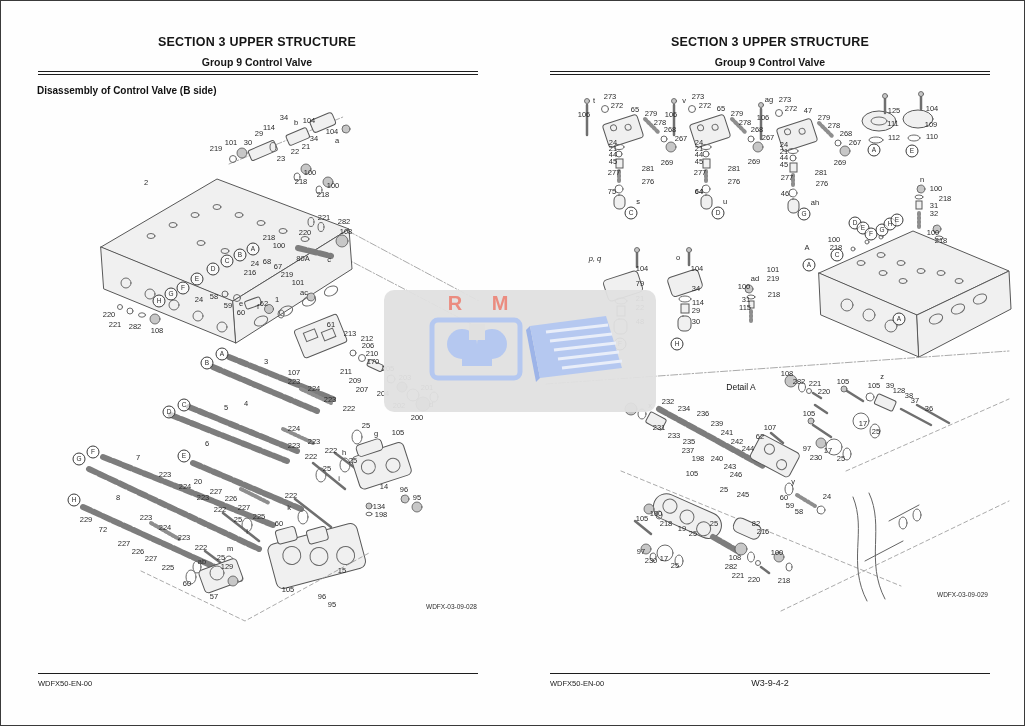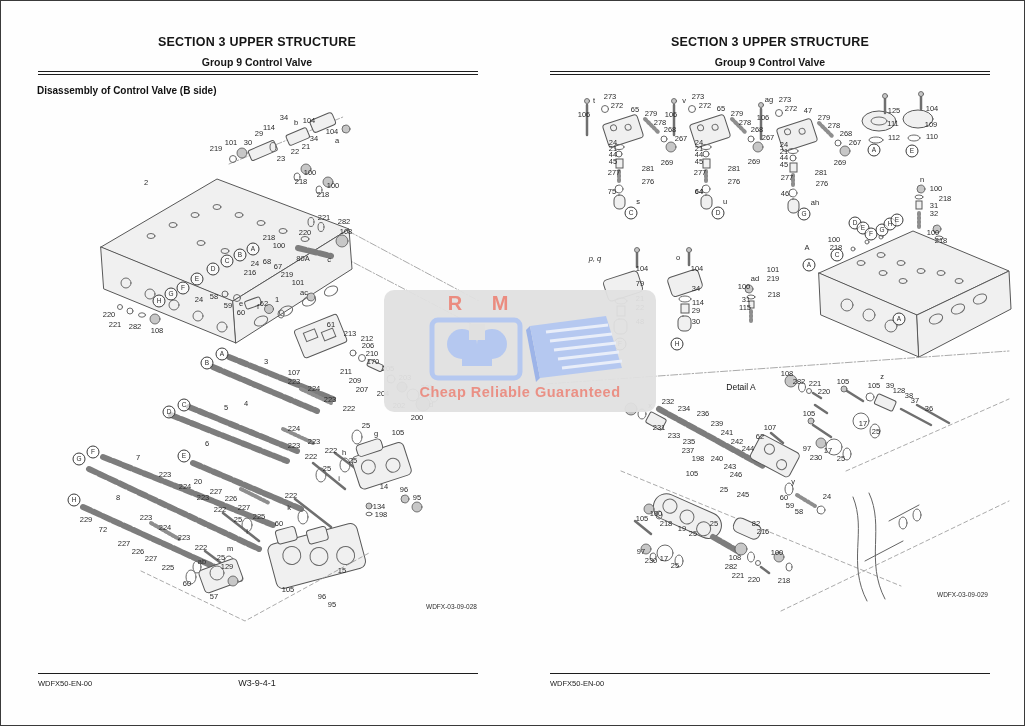--- a/index.html
+++ b/index.html
@@ -680,43 +680,42 @@
       <span class="plbl" style="left: 840px; top: 458px;">25</span>
     </div>
 
   <div class="hdr1 p0">SECTION 3 UPPER STRUCTURE</div>
   <div class="hdr2 p0">Group 9 Control Valve</div>
   <div class="rule p0"></div>
   <div class="subtitle">Disassembly of Control Valve (B side)</div>
   <div class="figcode fc0">WDFX-03-09-028</div>
   <div class="frule p0"></div>
   <div class="ffleft ffl0">WDFX50-EN-00</div>
-  <div class="ffpage p0">W3-9-4-1</div>
 
   <div class="hdr1 p1">SECTION 3 UPPER STRUCTURE</div>
   <div class="hdr2 p1">Group 9 Control Valve</div>
   <div class="rule p1"></div>
   <div class="figcode fc1">WDFX-03-09-029</div>
   <div class="frule p1"></div>
   <div class="ffleft ffl1">WDFX50-EN-00</div>
+  <div class="ffpage p1">W3-9-4-2</div>
 
   <div class="wm">
     <div class="wm-title">R M</div>
     <svg class="wm-logo" width="200" height="66" viewBox="0 0 200 66">
       <rect x="6" y="4" width="88" height="58" rx="6" fill="none" stroke="#b5c8f0" stroke-width="5"></rect>
       <circle cx="36" cy="28" r="15" fill="#b5c8f0"></circle>
       <circle cx="66" cy="28" r="15" fill="#b5c8f0"></circle>
       <rect x="36" y="28" width="30" height="22" fill="#b5c8f0"></rect>
       <rect x="43" y="8" width="16" height="16" fill="#e0e0e0"></rect>
       <polygon points="100,14 104,10 114,62 110,66" fill="#9db4e8"></polygon>
       <polygon points="104,10 180,0 196,52 114,62" fill="#b5c8f0"></polygon>
       <g stroke="#e9eef9" stroke-width="3.2">
         <line x1="120" y1="16" x2="182" y2="9"></line>
         <line x1="124" y1="25" x2="186" y2="18"></line>
         <line x1="128" y1="34" x2="190" y2="27"></line>
         <line x1="132" y1="43" x2="193" y2="36"></line>
         <line x1="136" y1="52" x2="196" y2="45"></line>
       </g>
     </svg>
-    <div class="wm-tag">Cheap Reliable Guaranteed</div>
   </div>
 
 </div>
 
 </body></html>

